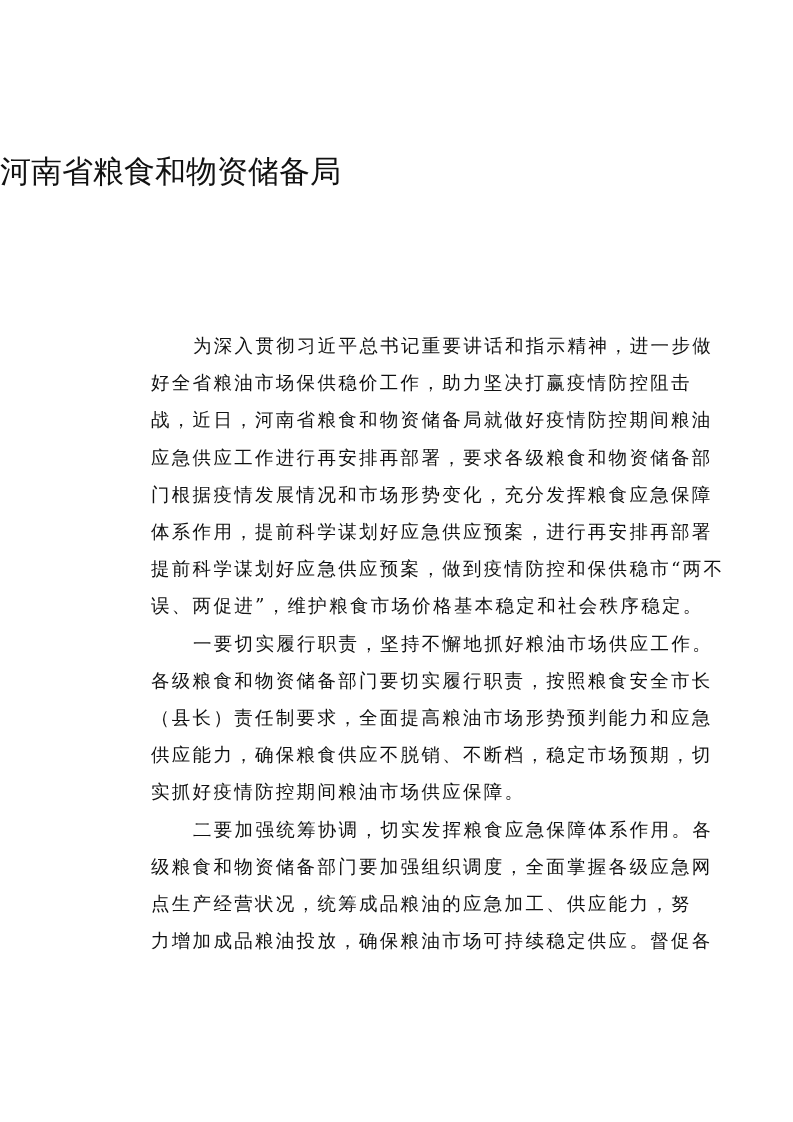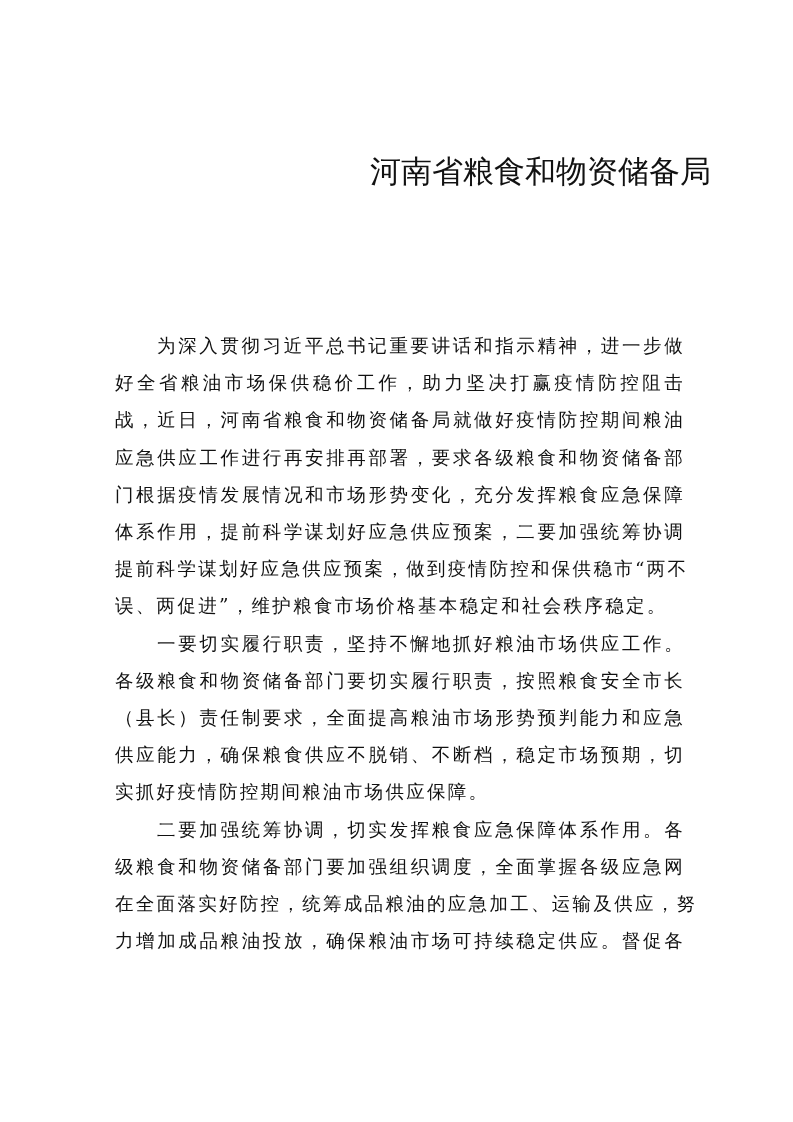--- a/index.html
+++ b/index.html
@@ -1,51 +1,51 @@
 <!DOCTYPE html>
 <html><head>
 <meta charset="utf-8">
 <style>
   html, body { margin: 0; padding: 0; background: #ffffff; }
   body { width: 793px; height: 1122px; position: relative; overflow: hidden;
          font-family: "DejaVu Serif", "Liberation Serif", serif; color: #111; }
-  .title { position: absolute; left: 0; width: 711px; top: 150px; text-align: right;
+  .title { position: absolute; left: 0; width: 711px; top: 150px; text-align: left;
            font-size: 31px; line-height: 43px; font-family: "DejaVu Serif", serif; }
   .title div { white-space: nowrap; }
   .body { position: absolute; left: 115px; width: 570px; top: 327px; }
   .para { margin: 0; font-size: 18.5px; line-height: 37.2px; text-align: justify;
           text-align-last: left; letter-spacing: 2.3px; text-indent: 2em; }
-  .line { display: block; white-space: nowrap; text-align-last: justify; text-align: justify; }
+  .line { display: block; white-space: nowrap; text-align-last: justify; text-align: justify; margin-left: 36px; }
   .line.last { text-align-last: left; }
   .line.indent { padding-left: 42px; }
 </style>
 </head>
 <body>
 
 <div class="title">
   <div>河南省粮食和物资储备局</div>
 </div>
 
 <div class="body">
   <div class="para" style="text-indent:0">
     <span class="line indent">为深入贯彻习近平总书记重要讲话和指示精神，进一步做</span>
     <span class="line">好全省粮油市场保供稳价工作，助力坚决打赢疫情防控阻击</span>
     <span class="line">战，近日，河南省粮食和物资储备局就做好疫情防控期间粮油</span>
     <span class="line">应急供应工作进行再安排再部署，要求各级粮食和物资储备部</span>
     <span class="line">门根据疫情发展情况和市场形势变化，充分发挥粮食应急保障</span>
-    <span class="line">体系作用，提前科学谋划好应急供应预案，二要加强统筹协调</span>
+    <span class="line">体系作用，提前科学谋划好应急供应预案，进行再安排再部署</span>
     <span class="line">提前科学谋划好应急供应预案，做到疫情防控和保供稳市“两不</span>
     <span class="line last">误、两促进”，维护粮食市场价格基本稳定和社会秩序稳定。</span>
   </div>
   <div class="para" style="text-indent:0">
     <span class="line indent">一要切实履行职责，坚持不懈地抓好粮油市场供应工作。</span>
     <span class="line">各级粮食和物资储备部门要切实履行职责，按照粮食安全市长</span>
     <span class="line">（县长）责任制要求，全面提高粮油市场形势预判能力和应急</span>
     <span class="line">供应能力，确保粮食供应不脱销、不断档，稳定市场预期，切</span>
     <span class="line last">实抓好疫情防控期间粮油市场供应保障。</span>
   </div>
   <div class="para" style="text-indent:0">
     <span class="line indent">二要加强统筹协调，切实发挥粮食应急保障体系作用。各</span>
     <span class="line">级粮食和物资储备部门要加强组织调度，全面掌握各级应急网</span>
-    <span class="line">在全面落实好防控，统筹成品粮油的应急加工、运输及供应，努</span>
+    <span class="line">点生产经营状况，统筹成品粮油的应急加工、供应能力，努</span>
     <span class="line">力增加成品粮油投放，确保粮油市场可持续稳定供应。督促各</span>
   </div>
 </div>
 
 </body></html>

